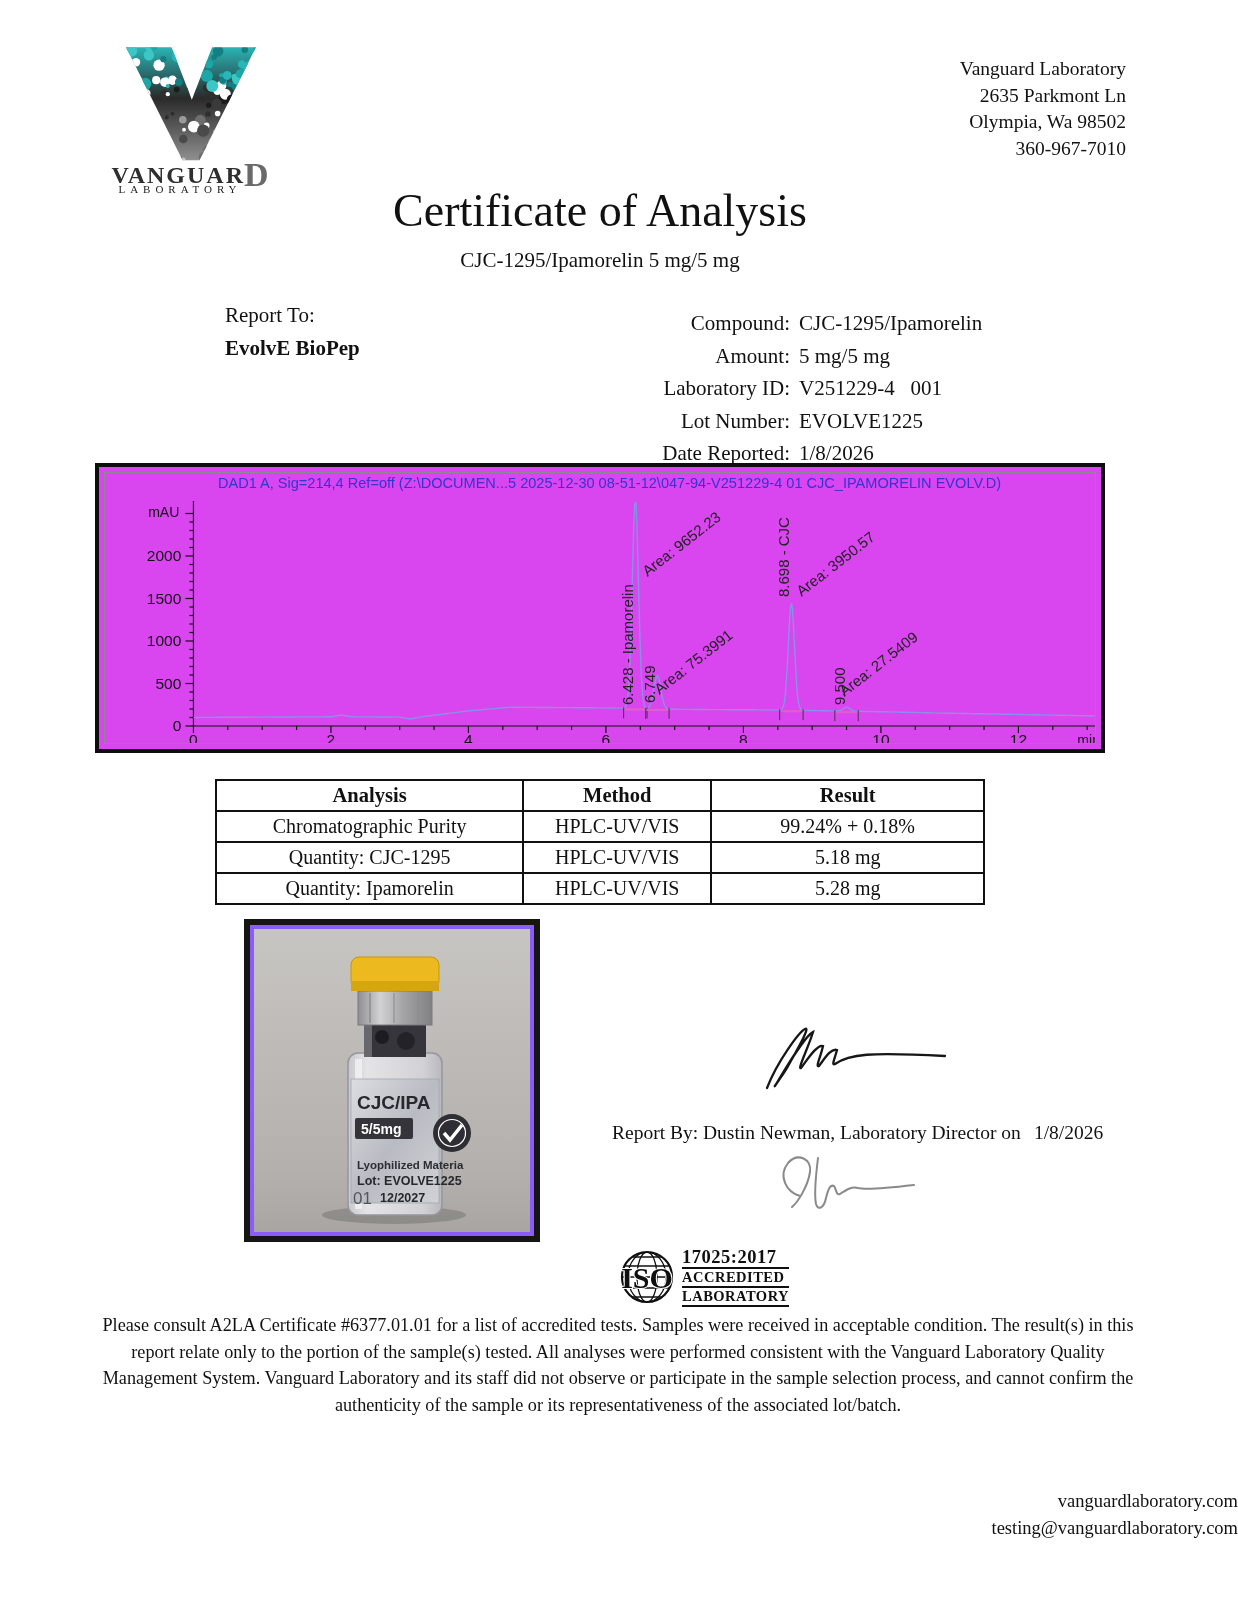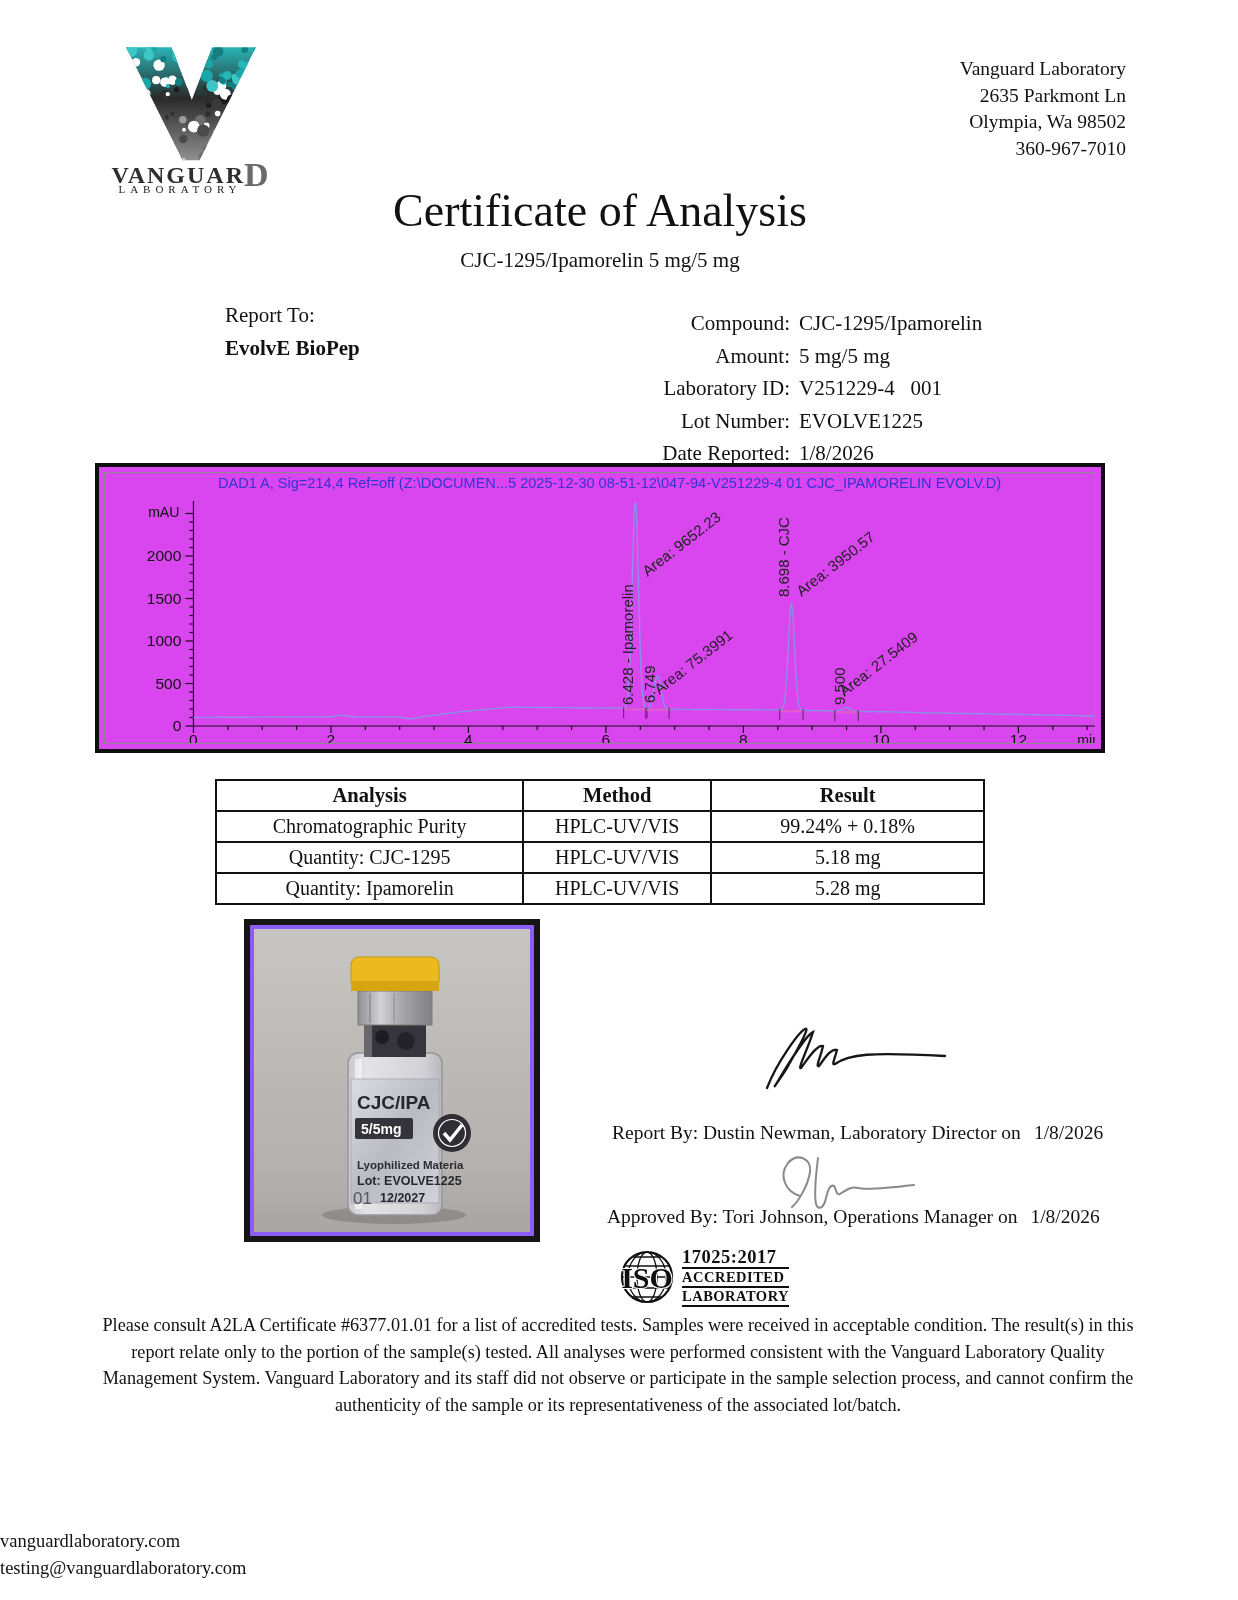--- a/index.html
+++ b/index.html
@@ -47,22 +47,22 @@
   .sig-date { margin-left:13px; }
   
   .iso { position:absolute; left:617px; top:1247px; display:flex; align-items:center; }
   .iso-text { margin-left:5px; font-family:Liberation Serif, serif; font-weight:bold; color:#0f0f0f; }
   .iso-l1 { font-size:18.5px; border-bottom:2px solid #0f0f0f; line-height:20px; letter-spacing:.5px; }
   .iso-l2 { font-size:14.5px; border-bottom:2px solid #0f0f0f; line-height:17px; letter-spacing:.5px; }
   .iso-l3 { font-size:14.5px; border-bottom:2px solid #0f0f0f; line-height:17px; letter-spacing:.5px; }
   
   .disclaimer { position:absolute; left:85px; top:1312px; width:1066px; text-align:center;
     font-size:18.2px; line-height:26.5px; }
-  .footer { position:absolute; left:0; top:1488px; width:100%; text-align:left;
-    font-size:18.5px; line-height:27px;margin-top:40px; }
+  .footer { position:absolute; left:0; top:1488px; width:100%; text-align:right;
+    font-size:18.5px; line-height:27px; }
 </style>
 </head>
 <body>
 
 <div class="page">
 
   <div class="logo">
     <svg width="150" height="118" viewBox="0 0 170 140">
       <defs>
         <clipPath id="vclip">
@@ -451,21 +451,20 @@
   </div>
 
   <svg class="sig1" width="210" height="92" viewBox="0 0 210 92">
     <path d="M22,72 C32,46 54,16 60,13 C66,10 52,34 42,52 C36,62 28,72 30,70 C42,50 60,20 68,16 C64,30 52,54 56,52 C62,44 72,28 78,30 C76,40 70,52 74,50 C80,42 86,32 92,34 C90,42 86,50 90,48 C104,38 124,36 200,40" stroke="#161616" stroke-width="2.3" fill="none" stroke-linecap="round"></path>
   </svg>
   <div class="report-line"><span>Report By: Dustin Newman, Laboratory Director on</span><span class="sig-date">1/8/2026</span></div>
 
   <svg class="sig2" width="160" height="64" viewBox="0 0 160 64">
     <path d="M32,46 C18,42 10,26 20,13 C30,2 44,9 42,22 C40,36 30,52 24,57 M50,8 C48,24 46,44 48,54 C50,61 56,58 58,48 C60,40 62,34 66,36 C68,38 68,46 72,44 C78,40 84,36 90,38 C98,40 120,38 146,35" stroke="#8a8a8a" stroke-width="2" fill="none" stroke-linecap="round"></path>
   </svg>
-  <div class="approved-line"><span>Approved By: Tori Johnson, Operations Manager on</span><span class="sig-date">1/8/2026</span></div>
 
   <div class="iso">
     <svg width="60" height="58" viewBox="0 0 60 58">
       <defs>
           <clipPath id="globeclip">
             <circle cx="30" cy="29" r="25"></circle>
           </clipPath>
         </defs>
       <circle cx="30" cy="29" r="25" fill="none" stroke="#0f0f0f" stroke-width="2.2"></circle>
       <g clip-path="url(#globeclip)" stroke="#0f0f0f" stroke-width="1.3" fill="none">

